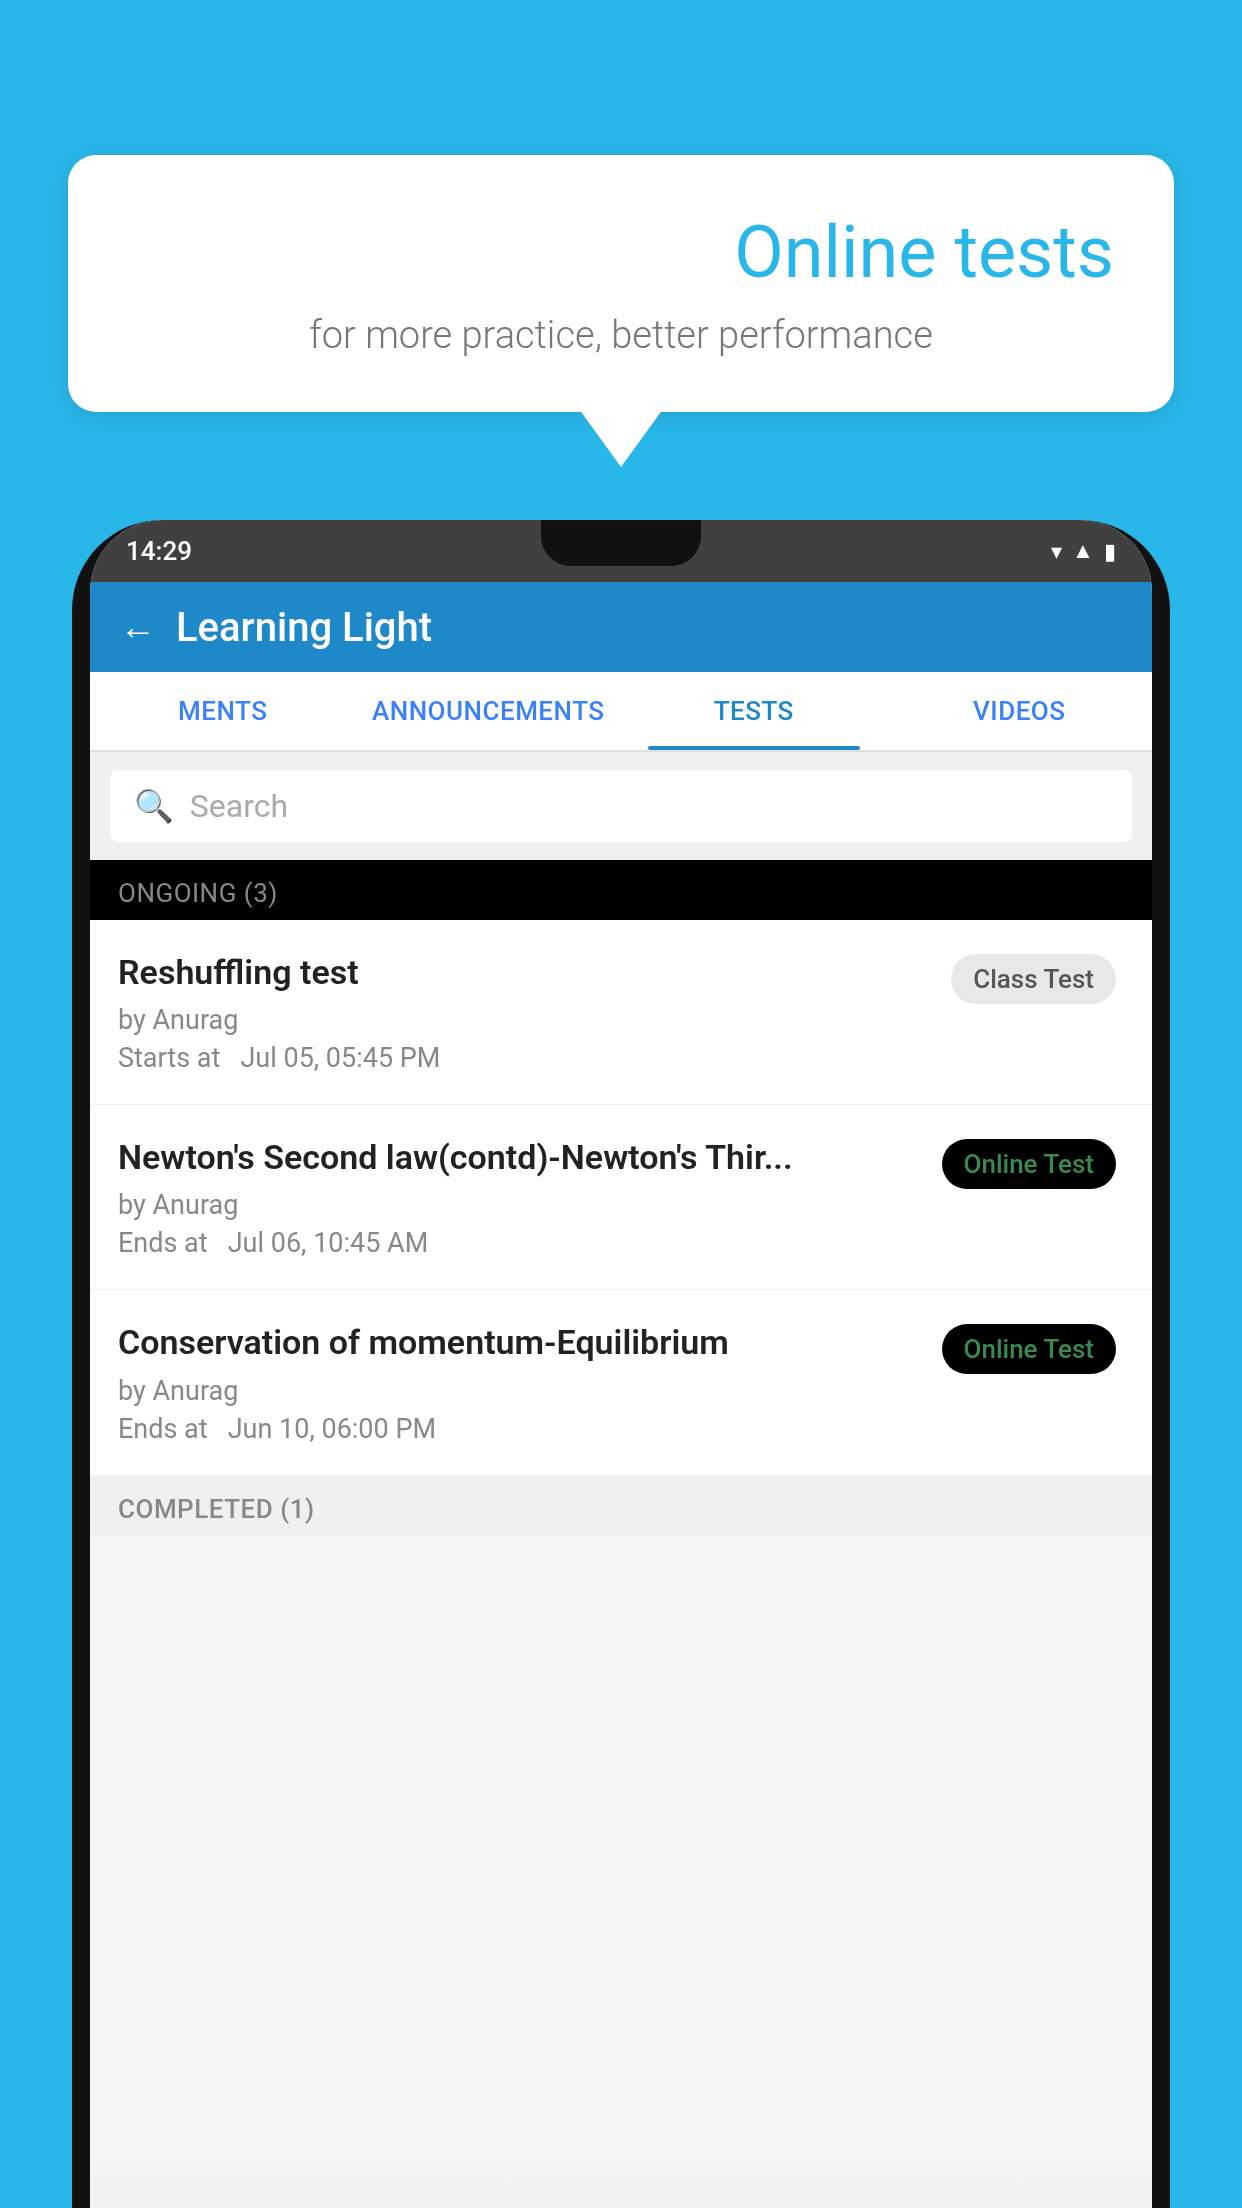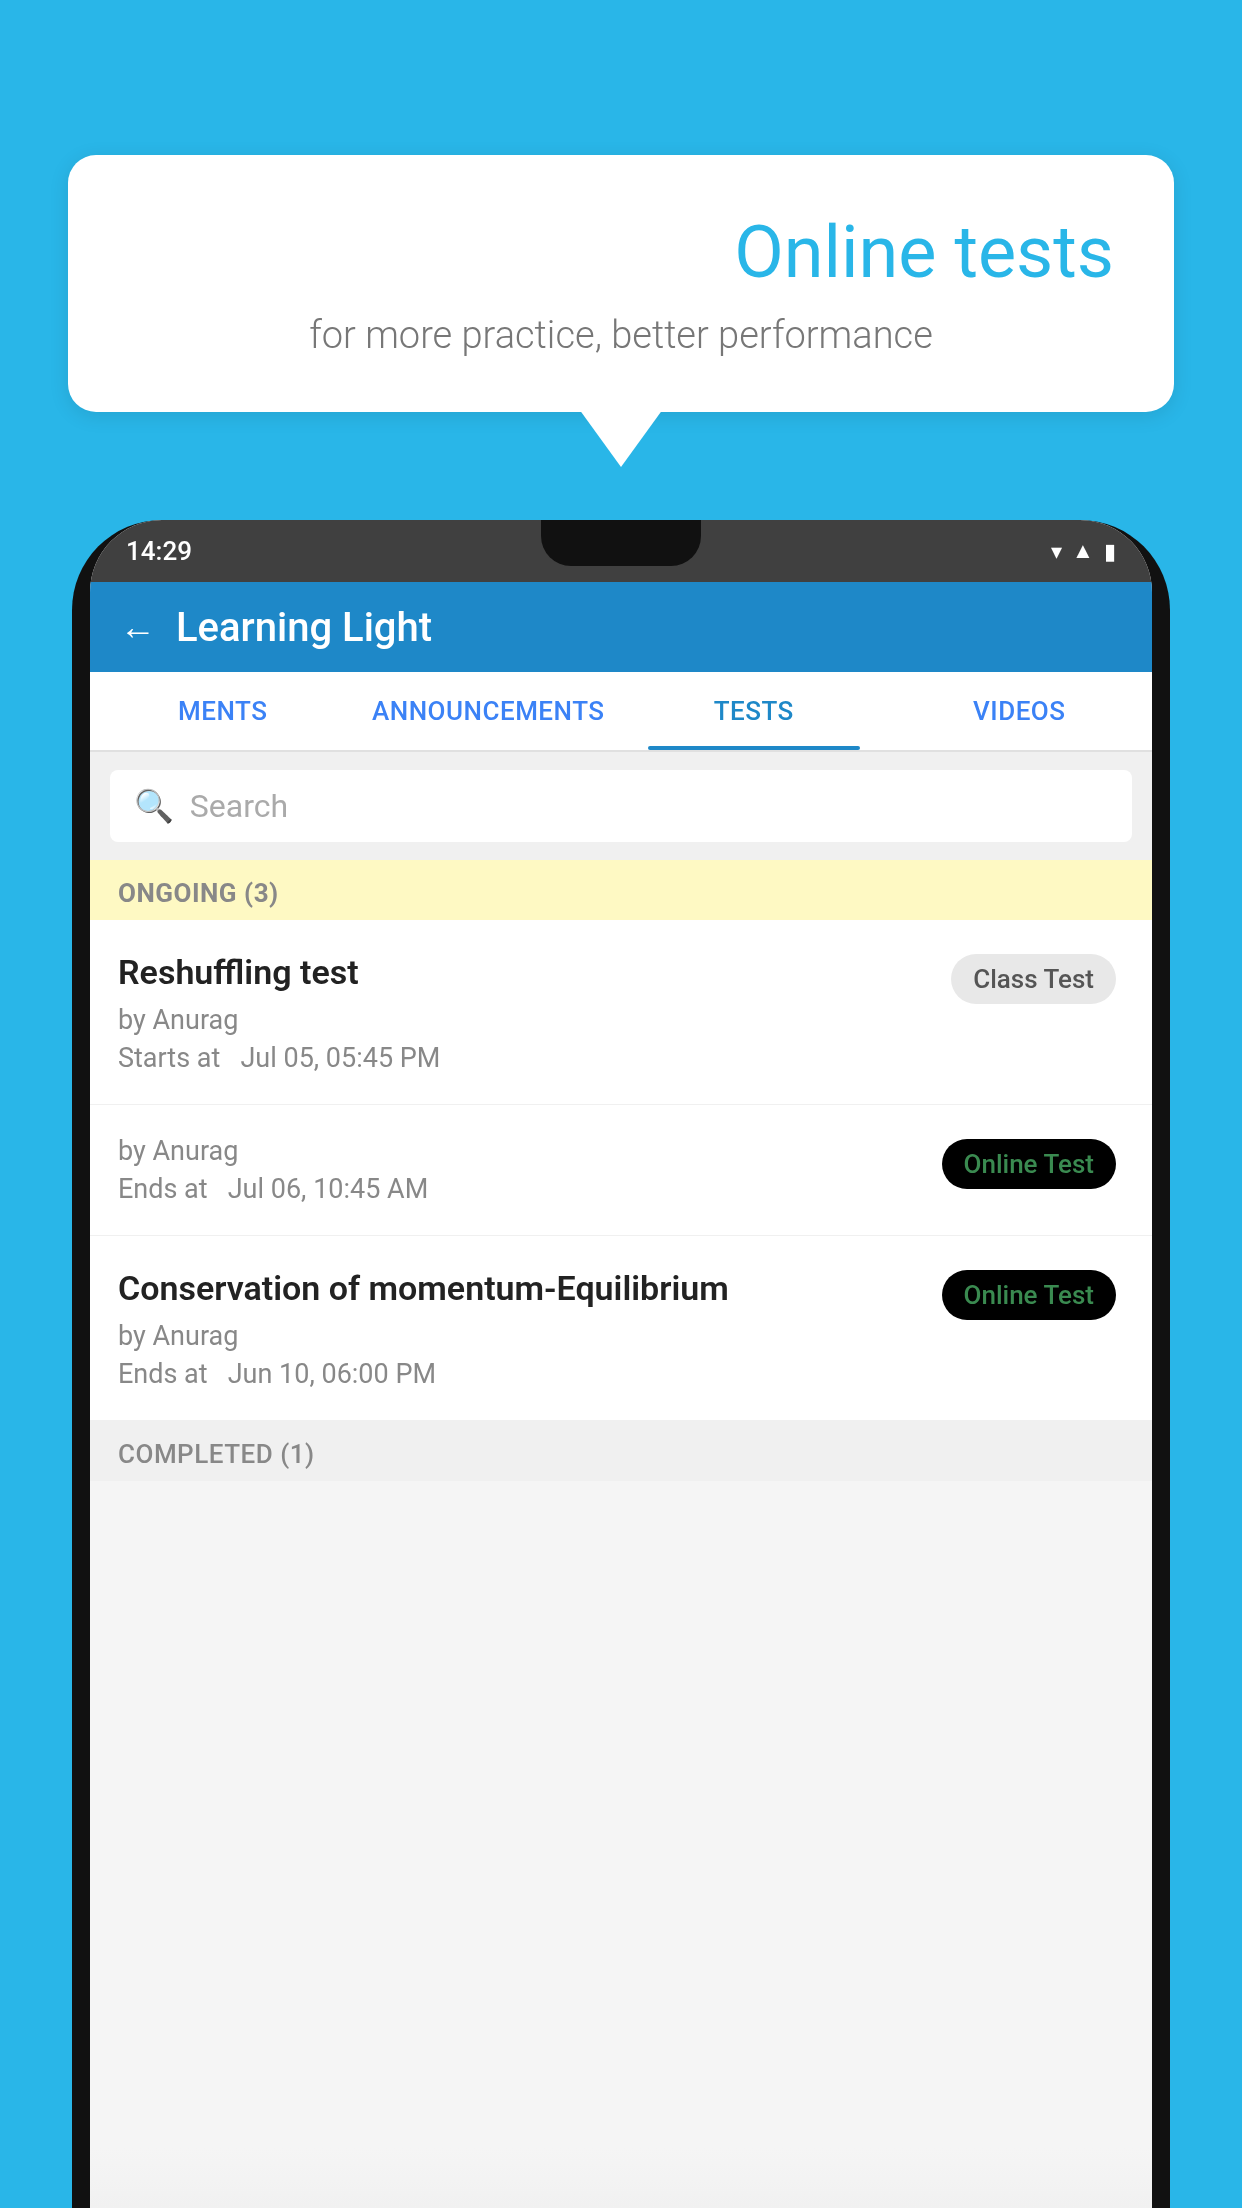--- a/index.html
+++ b/index.html
@@ -184,25 +184,25 @@
       color: #999;
       font-size: 32px;
     }
     .search-placeholder {
       color: #aaa;
       font-size: 32px;
     }
 
     
     .section-header {
-      background: #fef9c3;
+      background: #000000;
       padding: 18px 28px 12px;
       font-size: 26px;
       color: #888;
-      font-weight: 700;
+      font-weight: 400;
       letter-spacing: 0.5px;
     }
 
     
     .test-list {
       background: white;
     }
     .test-item {
       background: white;
       padding: 30px 36px 30px 28px;
@@ -320,20 +320,21 @@
         <div class="test-info">
           <div class="test-name">Reshuffling test</div>
           <div class="test-author">by Anurag</div>
           <div class="test-date">Starts at &nbsp; Jul 05, 05:45 PM</div>
         </div>
         <div class="test-badge badge-class">Class Test</div>
       </div>
 
       <div class="test-item">
         <div class="test-info">
+          <div class="test-name">Newton's Second law(contd)-Newton's Thir...</div>
           <div class="test-author">by Anurag</div>
           <div class="test-date">Ends at &nbsp; Jul 06, 10:45 AM</div>
         </div>
         <div class="test-badge badge-online">Online Test</div>
       </div>
 
       <div class="test-item">
         <div class="test-info">
           <div class="test-name">Conservation of momentum-Equilibrium</div>
           <div class="test-author">by Anurag</div>

